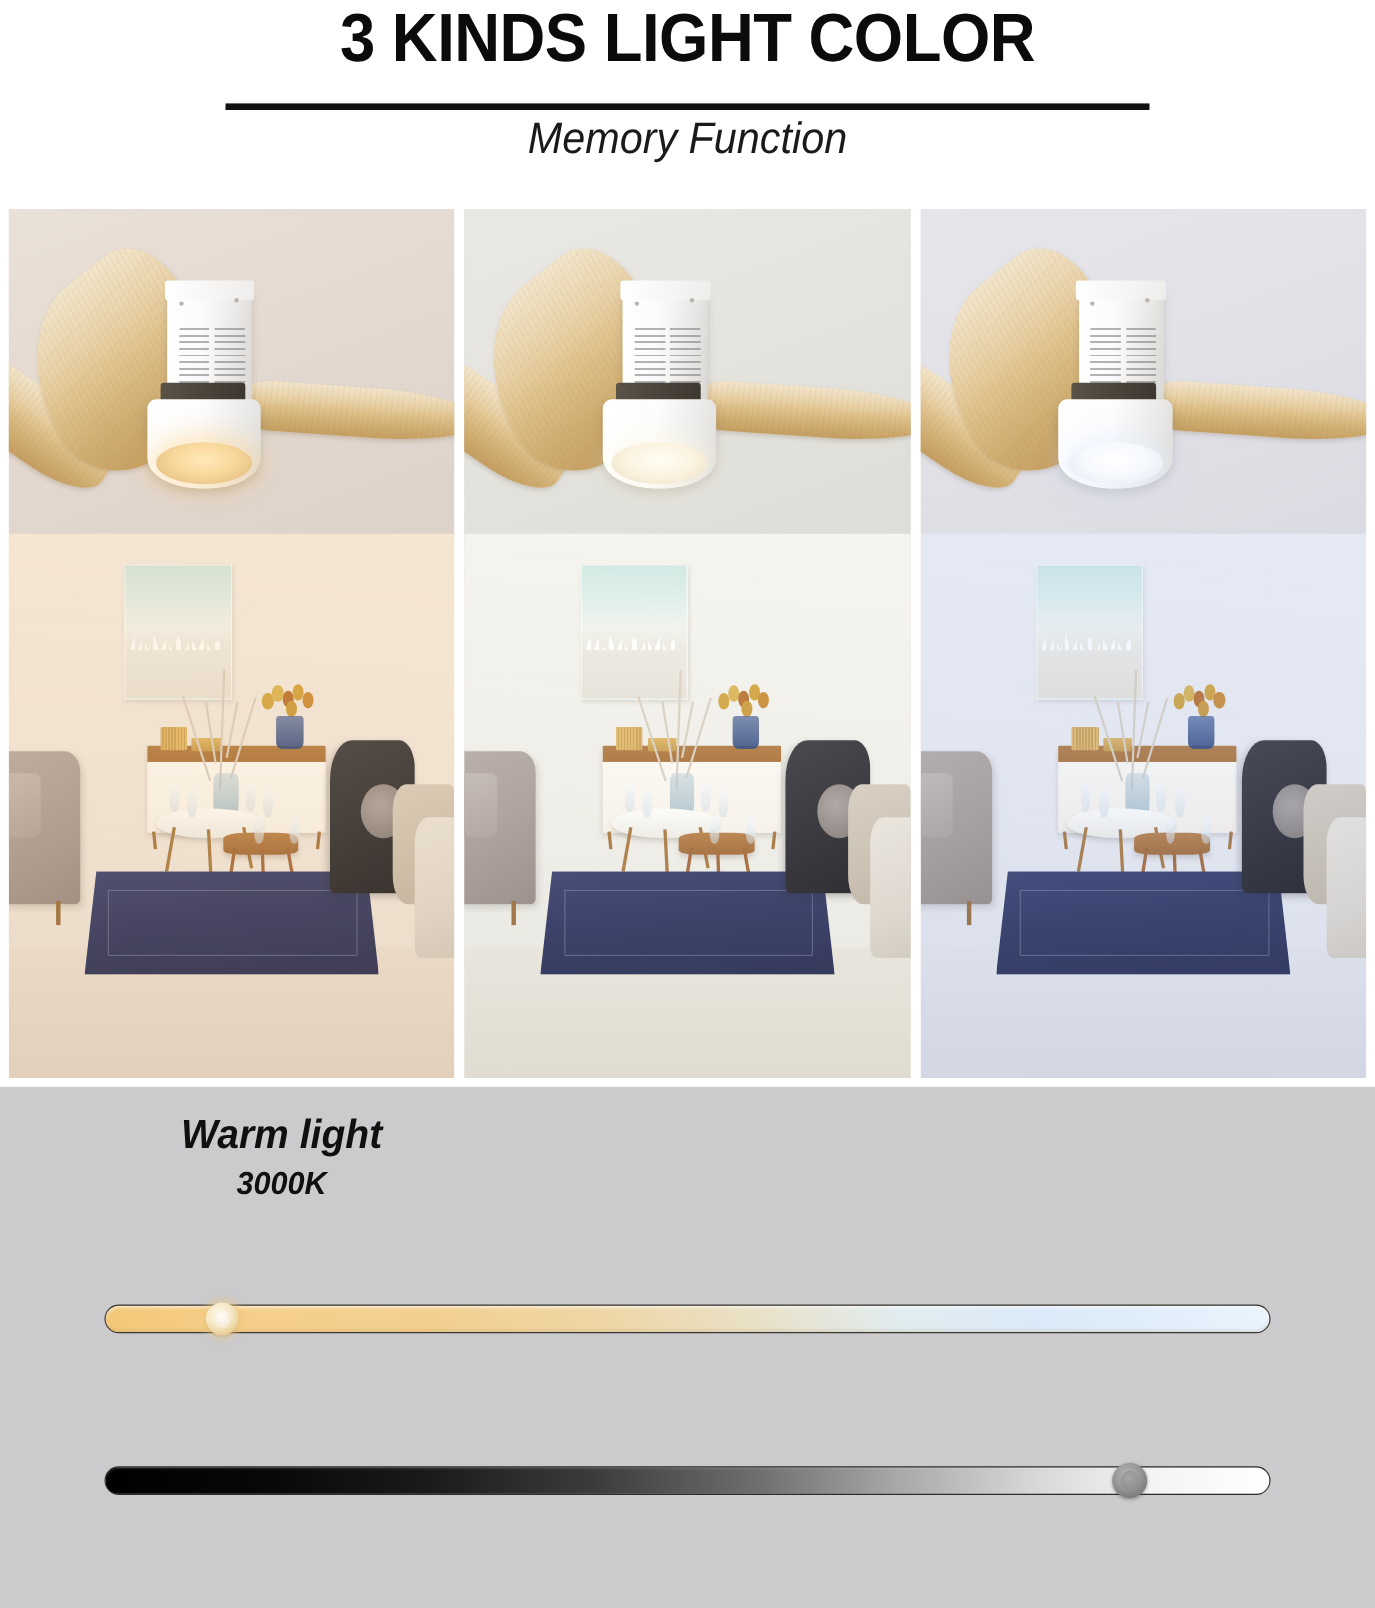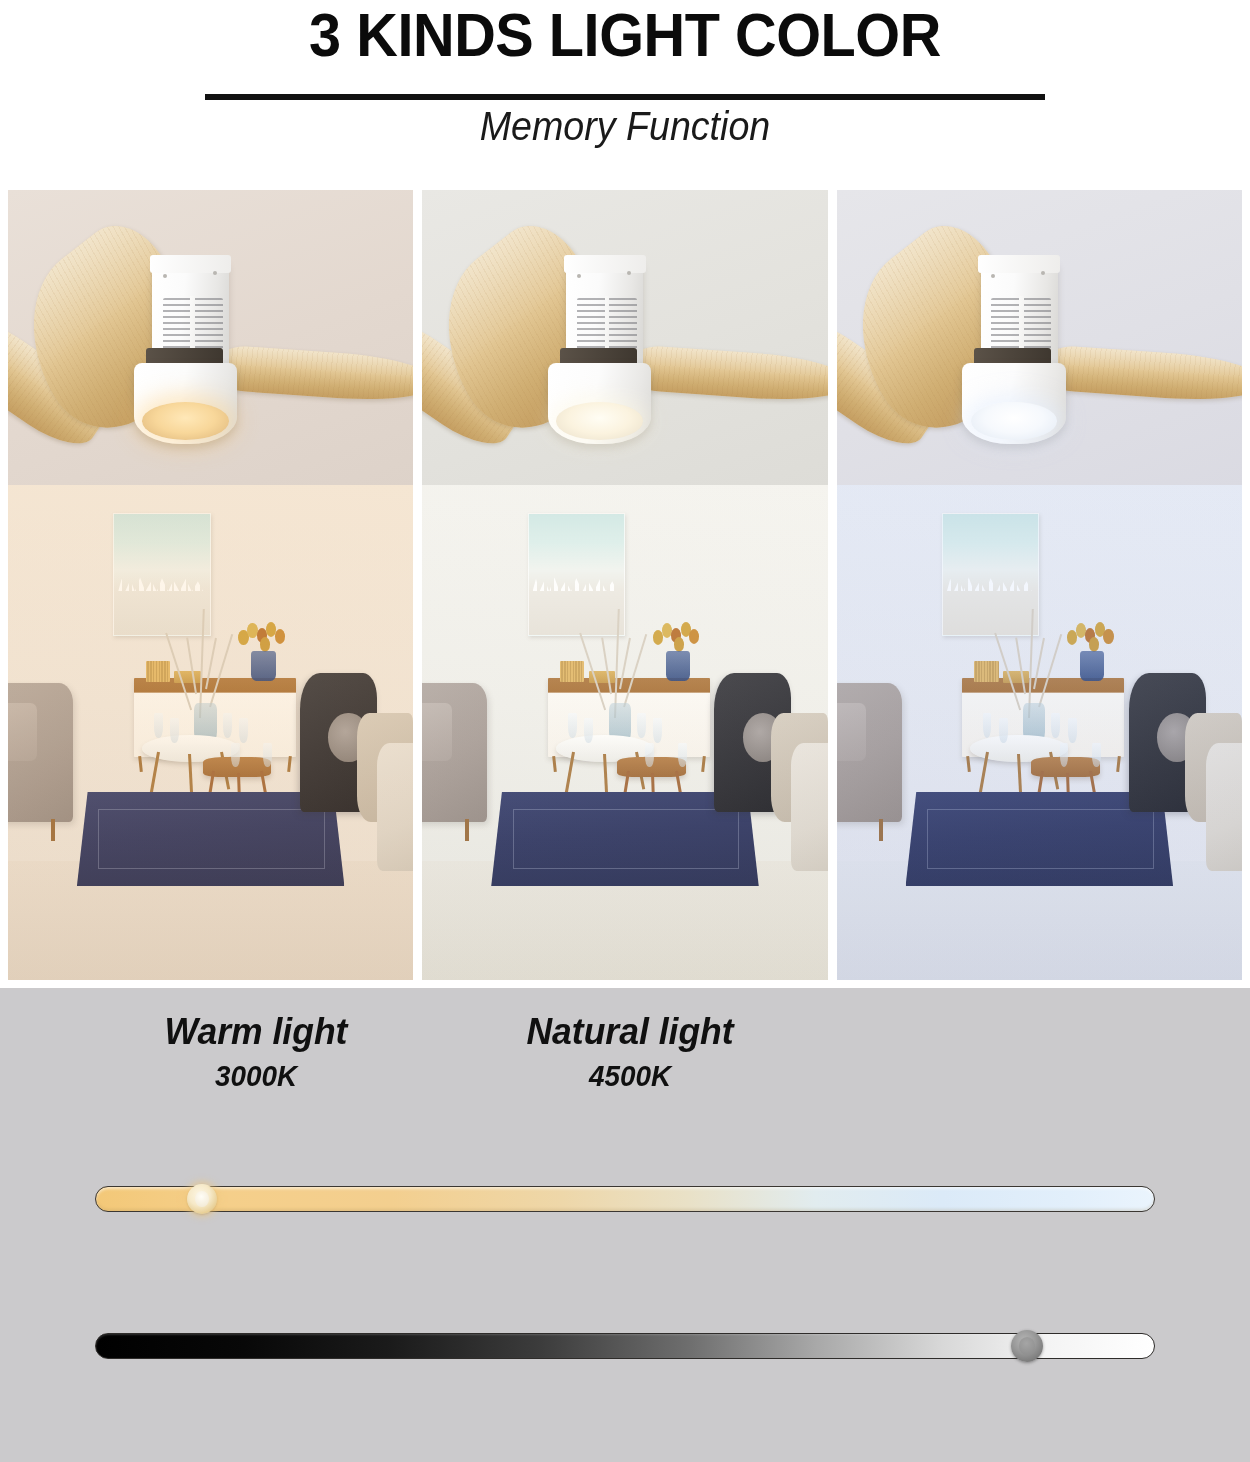--- a/index.html
+++ b/index.html
@@ -681,24 +681,20 @@
 
 </div>
 
 <div id="control-panel">
 
   <div id="light-labels">
     <div class="light-label ll-0">
       <div class="ll-name">Warm light</div>
       <div class="ll-kelvin">3000K</div>
     </div>
-    <div class="light-label ll-1">
-      <div class="ll-name">Natural light</div>
-      <div class="ll-kelvin">4500K</div>
-    </div>
   </div>
 
   <div id="ct-slider-wrap">
     <div id="ct-track" class="slider-track">
       <div id="ct-thumb" style="left: 10%;"></div>
     </div>
   </div>
 
   <div id="lum-slider-wrap">
     <div id="lum-track" class="slider-track">

